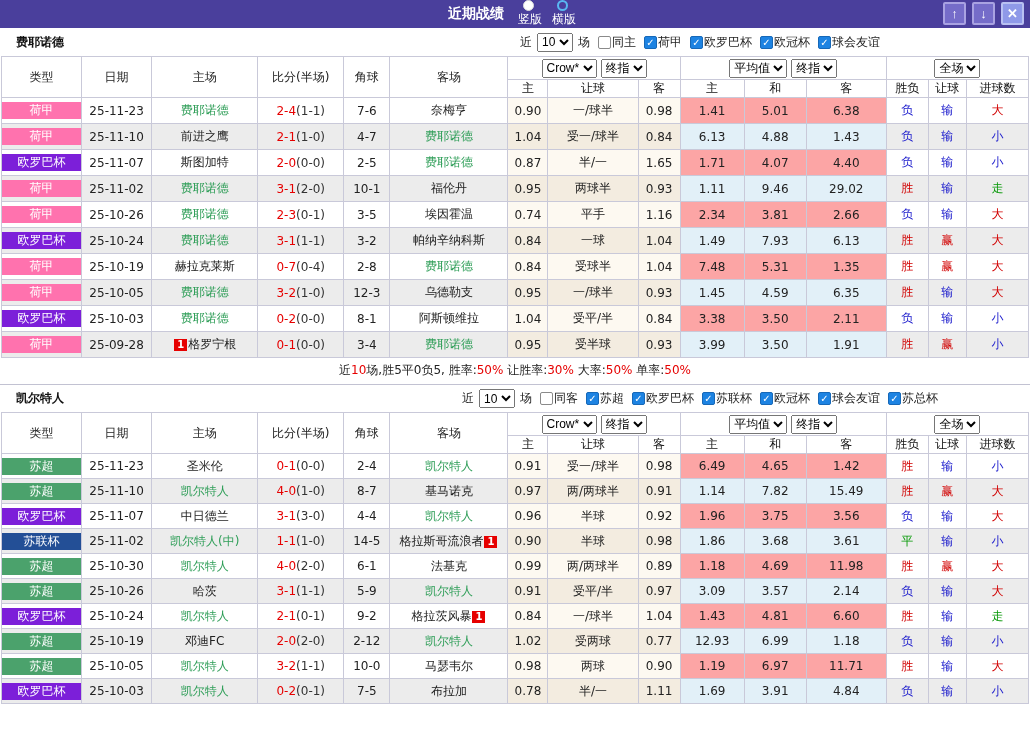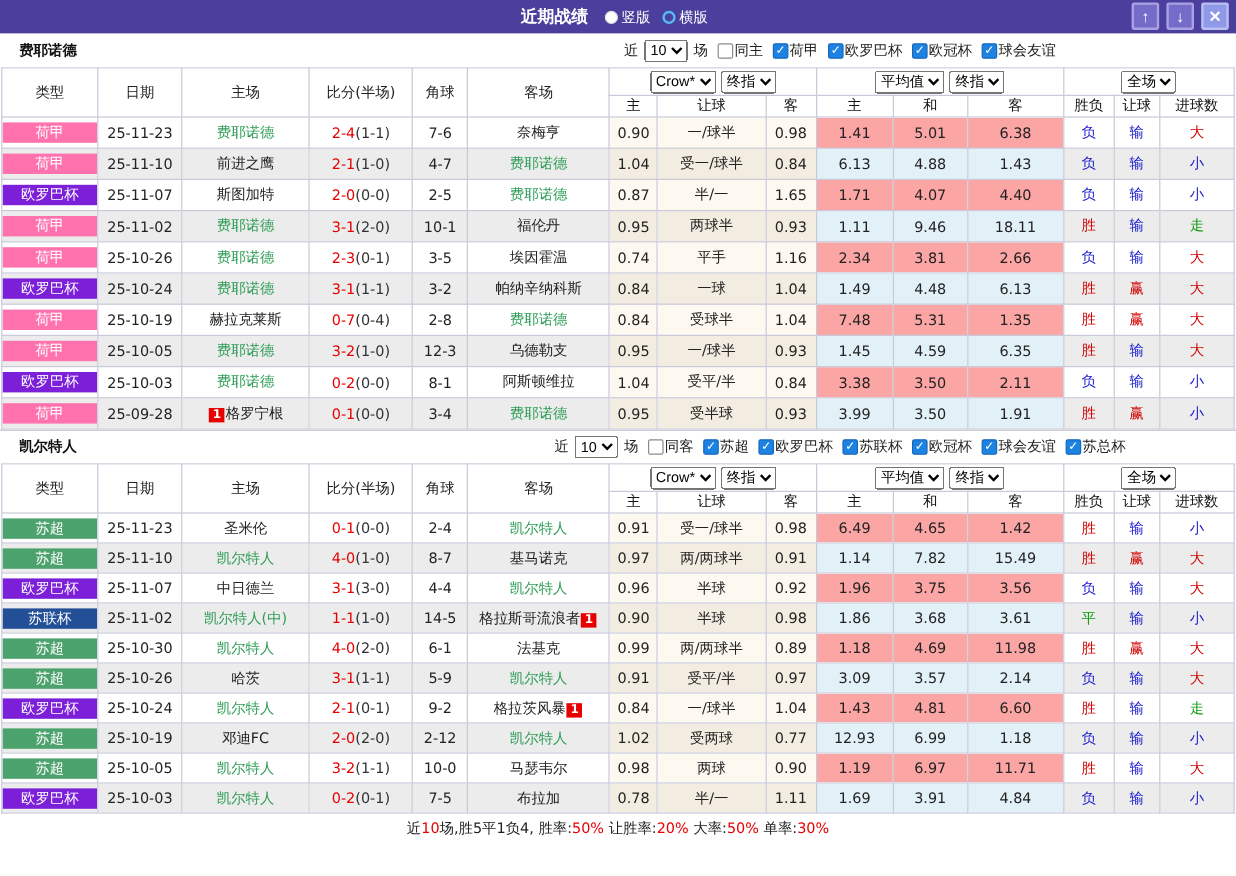--- a/index.html
+++ b/index.html
@@ -3,21 +3,21 @@
 <meta charset="utf-8">
 <style>
   * { box-sizing: border-box; margin: 0; padding: 0; }
   html,body { width:1030px; height:730px; overflow:hidden; background:#fff;
     font-family:"DejaVu Sans","Liberation Sans",sans-serif; font-size:12px; color:#222; }
 
   
   .titlebar { height:28px; background:#4a3f9c; position:relative;
     display:flex; align-items:center; justify-content:center; color:#fff; }
   .titlebar .title { font-size:14px; font-weight:bold; margin-right:10px; }
-  .radio-wrap { display:inline-flex; align-items:center; margin:0 6px 0 4px; cursor:pointer; font-size:12px; }
+  .radio-wrap { display:inline-flex; align-items:center; margin:0 6px 0 4px; cursor:pointer; font-size:12px;flex-direction:column; }
   .radio-dot { width:11px; height:11px; border-radius:50%; margin-right:3px; display:inline-block; }
   .radio-dot.sel { background:#fff; border:1px solid #ddd; }
   .radio-dot.unsel { background:transparent; border:2px solid #59b8f2; }
   .tb-buttons { position:absolute; right:6px; top:2px; display:flex; gap:6px; }
   .tb-btn { width:23px; height:23px; border:2px solid #a9a2e2; background:#756cc9; color:#fff;
     font-weight:bold; font-size:13px; line-height:18px; text-align:center; cursor:pointer; border-radius:2px; padding:0; }
   .tb-btn.close { background:#8f99e8; border-color:#b9c0f2; }
 
   
   .filterbar { height:28px; position:relative; display:flex; align-items:center; background:#fff; }
@@ -210,21 +210,21 @@
           <td>25-11-02</td>
           <td><span class="hl">费耶诺德</span></td>
           <td><span class="score-main">3-1</span><span class="score-half">(2-0)</span></td>
           <td>10-1</td>
           <td><span class="">福伦丹</span></td>
           <td class="odds">0.95</td>
           <td class="odds">两球半</td>
           <td class="odds">0.93</td>
           <td class="avg">1.11</td>
           <td class="avg">9.46</td>
-          <td class="avg">18.11</td>
+          <td class="avg">29.02</td>
           <td style="color: rgb(209, 0, 0);">胜</td>
           <td style="color: rgb(26, 26, 204);">输</td>
           <td style="color: rgb(10, 154, 10);">走</td>
         </tr>
         <tr class="" style="height: 26px;">
           <td class="type">
             <span class="league-badge" style="background: rgb(255, 114, 174);">荷甲</span>
           </td>
           <td>25-10-26</td>
           <td><span class="hl">费耶诺德</span></td>
@@ -247,21 +247,21 @@
           </td>
           <td>25-10-24</td>
           <td><span class="hl">费耶诺德</span></td>
           <td><span class="score-main">3-1</span><span class="score-half">(1-1)</span></td>
           <td>3-2</td>
           <td><span class="">帕纳辛纳科斯</span></td>
           <td class="odds">0.84</td>
           <td class="odds">一球</td>
           <td class="odds">1.04</td>
           <td class="avg">1.49</td>
-          <td class="avg">4.48</td>
+          <td class="avg">7.93</td>
           <td class="avg">6.13</td>
           <td style="color: rgb(209, 0, 0);">胜</td>
           <td style="color: rgb(209, 0, 0);">赢</td>
           <td style="color: rgb(209, 0, 0);">大</td>
         </tr>
         <tr class="" style="height: 26px;">
           <td class="type">
             <span class="league-badge" style="background: rgb(255, 114, 174);">荷甲</span>
           </td>
           <td>25-10-19</td>
@@ -331,20 +331,21 @@
           <td class="odds">0.93</td>
           <td class="avg">3.99</td>
           <td class="avg">3.50</td>
           <td class="avg">1.91</td>
           <td style="color: rgb(209, 0, 0);">胜</td>
           <td style="color: rgb(209, 0, 0);">赢</td>
           <td style="color: rgb(26, 26, 204);">小</td>
         </tr>
       </tbody>
     </table>
+    <div class="summary"><span class="">近</span><span class="red">10</span><span class="">场,胜5平0负5, 胜率:</span><span class="red">50%</span><span class=""> 让胜率:</span><span class="red">30%</span><span class=""> 大率:</span><span class="red">50%</span><span class=""> 单率:</span><span class="red">50%</span></div>
   </section>
 <section class="team-block">
     <div class="filterbar second">
       <span class="team-name">凯尔特人</span>
       <div class="filter-group">
         <span>近</span>
         <select><option>10</option></select>
         <span>场</span>
         <label class="cb-wrap">
           <span class="cb off"></span>
@@ -604,14 +605,13 @@
           <td class="odds">1.11</td>
           <td class="avg">1.69</td>
           <td class="avg">3.91</td>
           <td class="avg">4.84</td>
           <td style="color: rgb(26, 26, 204);">负</td>
           <td style="color: rgb(26, 26, 204);">输</td>
           <td style="color: rgb(26, 26, 204);">小</td>
         </tr>
       </tbody>
     </table>
-    <div class="summary"><span class="">近</span><span class="red">10</span><span class="">场,胜5平1负4, 胜率:</span><span class="red">50%</span><span class=""> 让胜率:</span><span class="red">20%</span><span class=""> 大率:</span><span class="red">50%</span><span class=""> 单率:</span><span class="red">30%</span></div>
   </section>
 
 </body></html>

